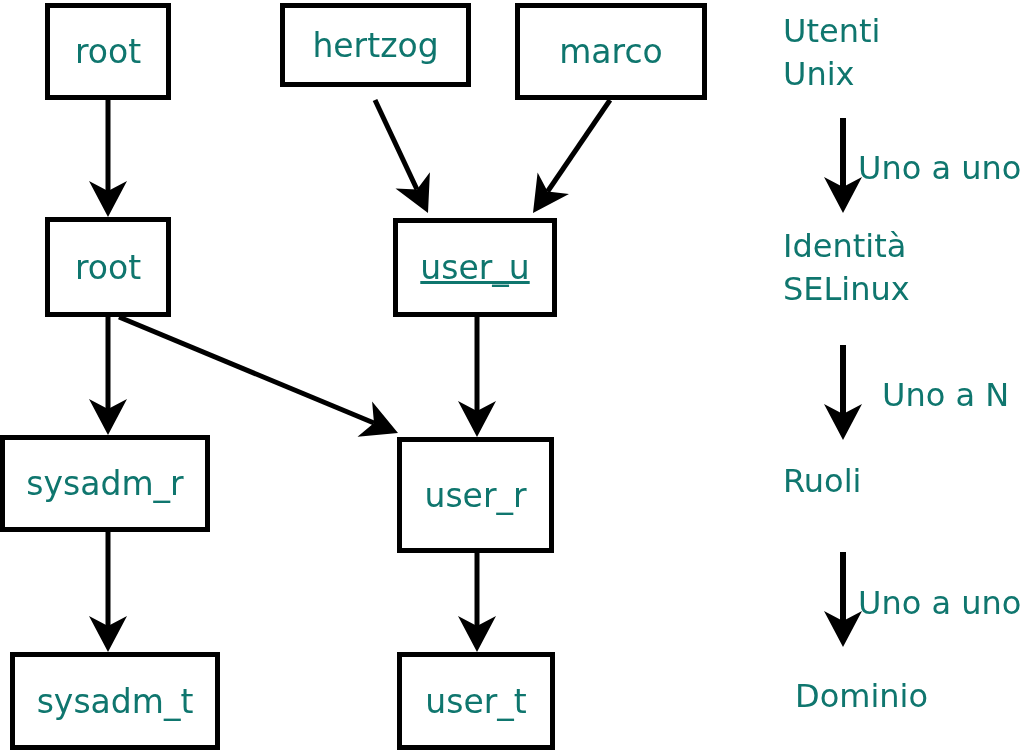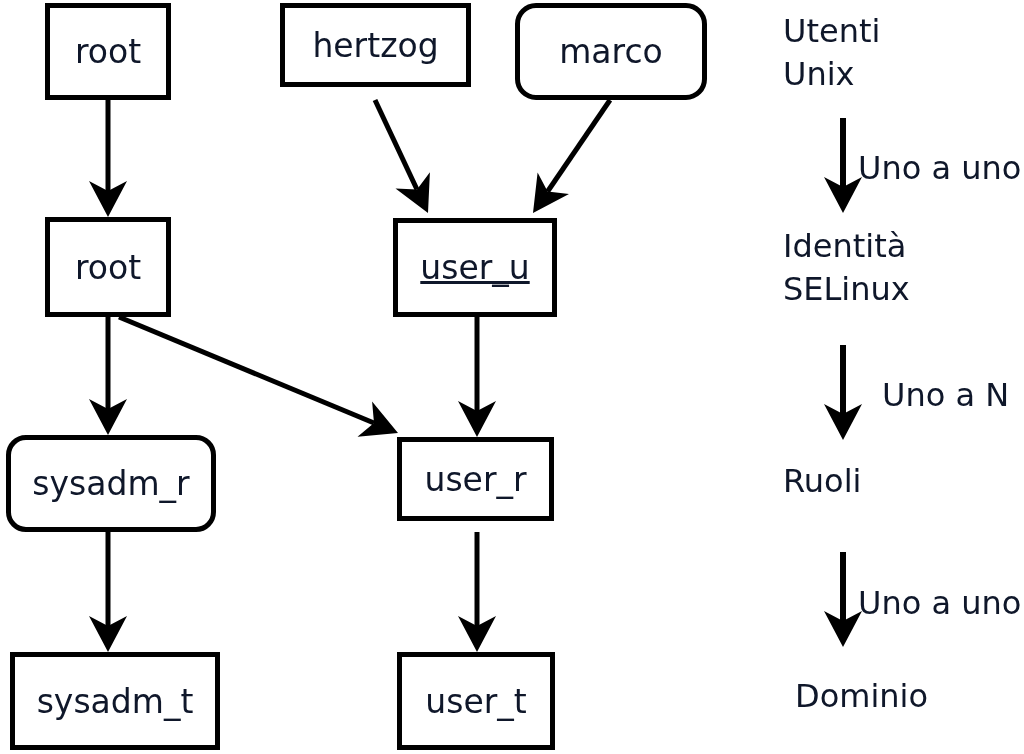--- a/index.html
+++ b/index.html
@@ -2,21 +2,21 @@
 <html><head>
 <meta charset="utf-8">
 <style>
   html, body { margin: 0; padding: 0; background: #ffffff; }
   .stage {
     position: relative;
     width: 1024px;
     height: 754px;
     background: #ffffff;
     font-family: "DejaVu Sans", sans-serif;
-    color: #0f172a;
+    color: #0f766e;
     overflow: hidden;
   }
   .edges {
     position: absolute;
     left: 0; top: 0;
     width: 1024px; height: 754px;
   }
   .node {
     position: absolute;
     box-sizing: border-box;
@@ -105,25 +105,25 @@
     </g>
 
     <g>
       <line class="le" x1="843" y1="552" x2="843" y2="621"></line>
       <polygon class="h" points="843,647 824,611 843,621 862,611"></polygon>
     </g>
   </svg>
 
   <div class="node" style="left:45px;  top:3px;   width:126px; height:97px;">root</div>
   <div class="node" style="left:280px; top:3px;   width:191px; height:84px;">hertzog</div>
-  <div class="node" style="left:515px; top:3px;   width:192px; height:97px;border-radius:21px;">marco</div>
+  <div class="node" style="left:515px; top:3px;   width:192px; height:97px;">marco</div>
   <div class="node" style="left:45px;  top:217px; width:126px; height:100px;">root</div>
   <div class="node" style="left:393px; top:218px; width:164px; height:99px;text-decoration:underline;">user_u</div>
-  <div class="node" style="left:6px;   top:435px; width:210px; height:97px;border-radius:20px;">sysadm_r</div>
-  <div class="node" style="left:397px; top:437px; width:157px; height:84px;text-align:right;">user_r</div>
+  <div class="node" style="left:0;   top:435px; width:210px; height:97px;">sysadm_r</div>
+  <div class="node" style="left:397px; top:437px; width:157px; height:116px;text-align:right;">user_r</div>
   <div class="node" style="left:3px;   top:652px; width:210px; height:98px;margin-left:7px;">sysadm_t</div>
   <div class="node" style="left:397px; top:652px; width:158px; height:98px;">user_t</div>
 
   <div class="lvl" style="top:10px;">Utenti
 Unix</div>
   <div class="lvl" style="top:225px;">Identità
 SELinux</div>
   <div class="lvl" style="top:460px;">Ruoli</div>
   <div class="lvl" style="top:675px;margin-left:12px;">Dominio</div>
 

